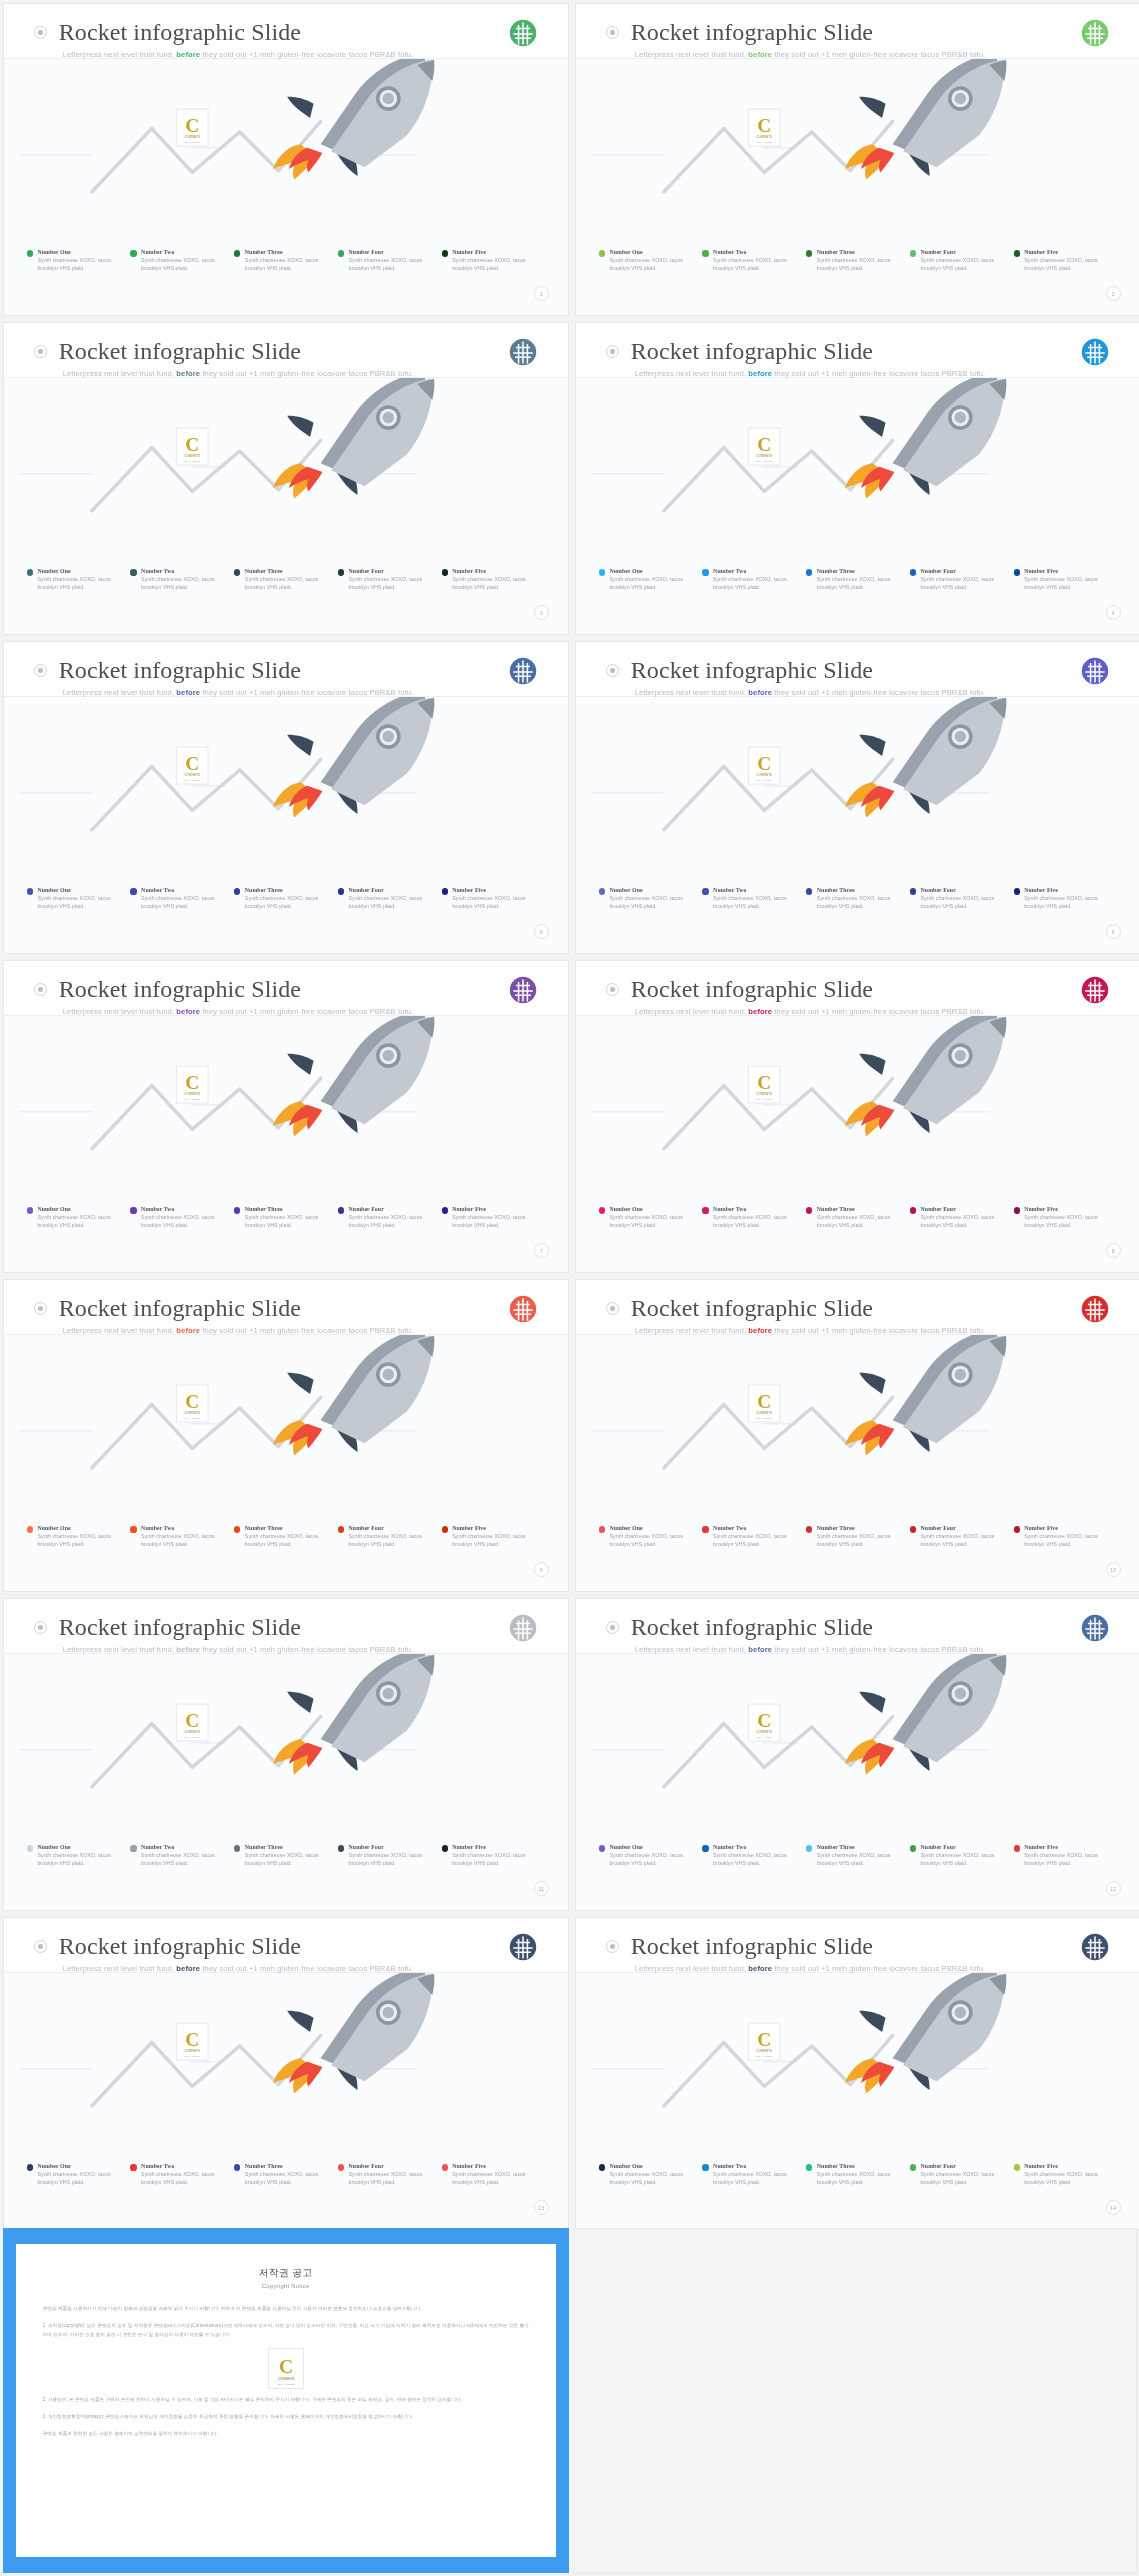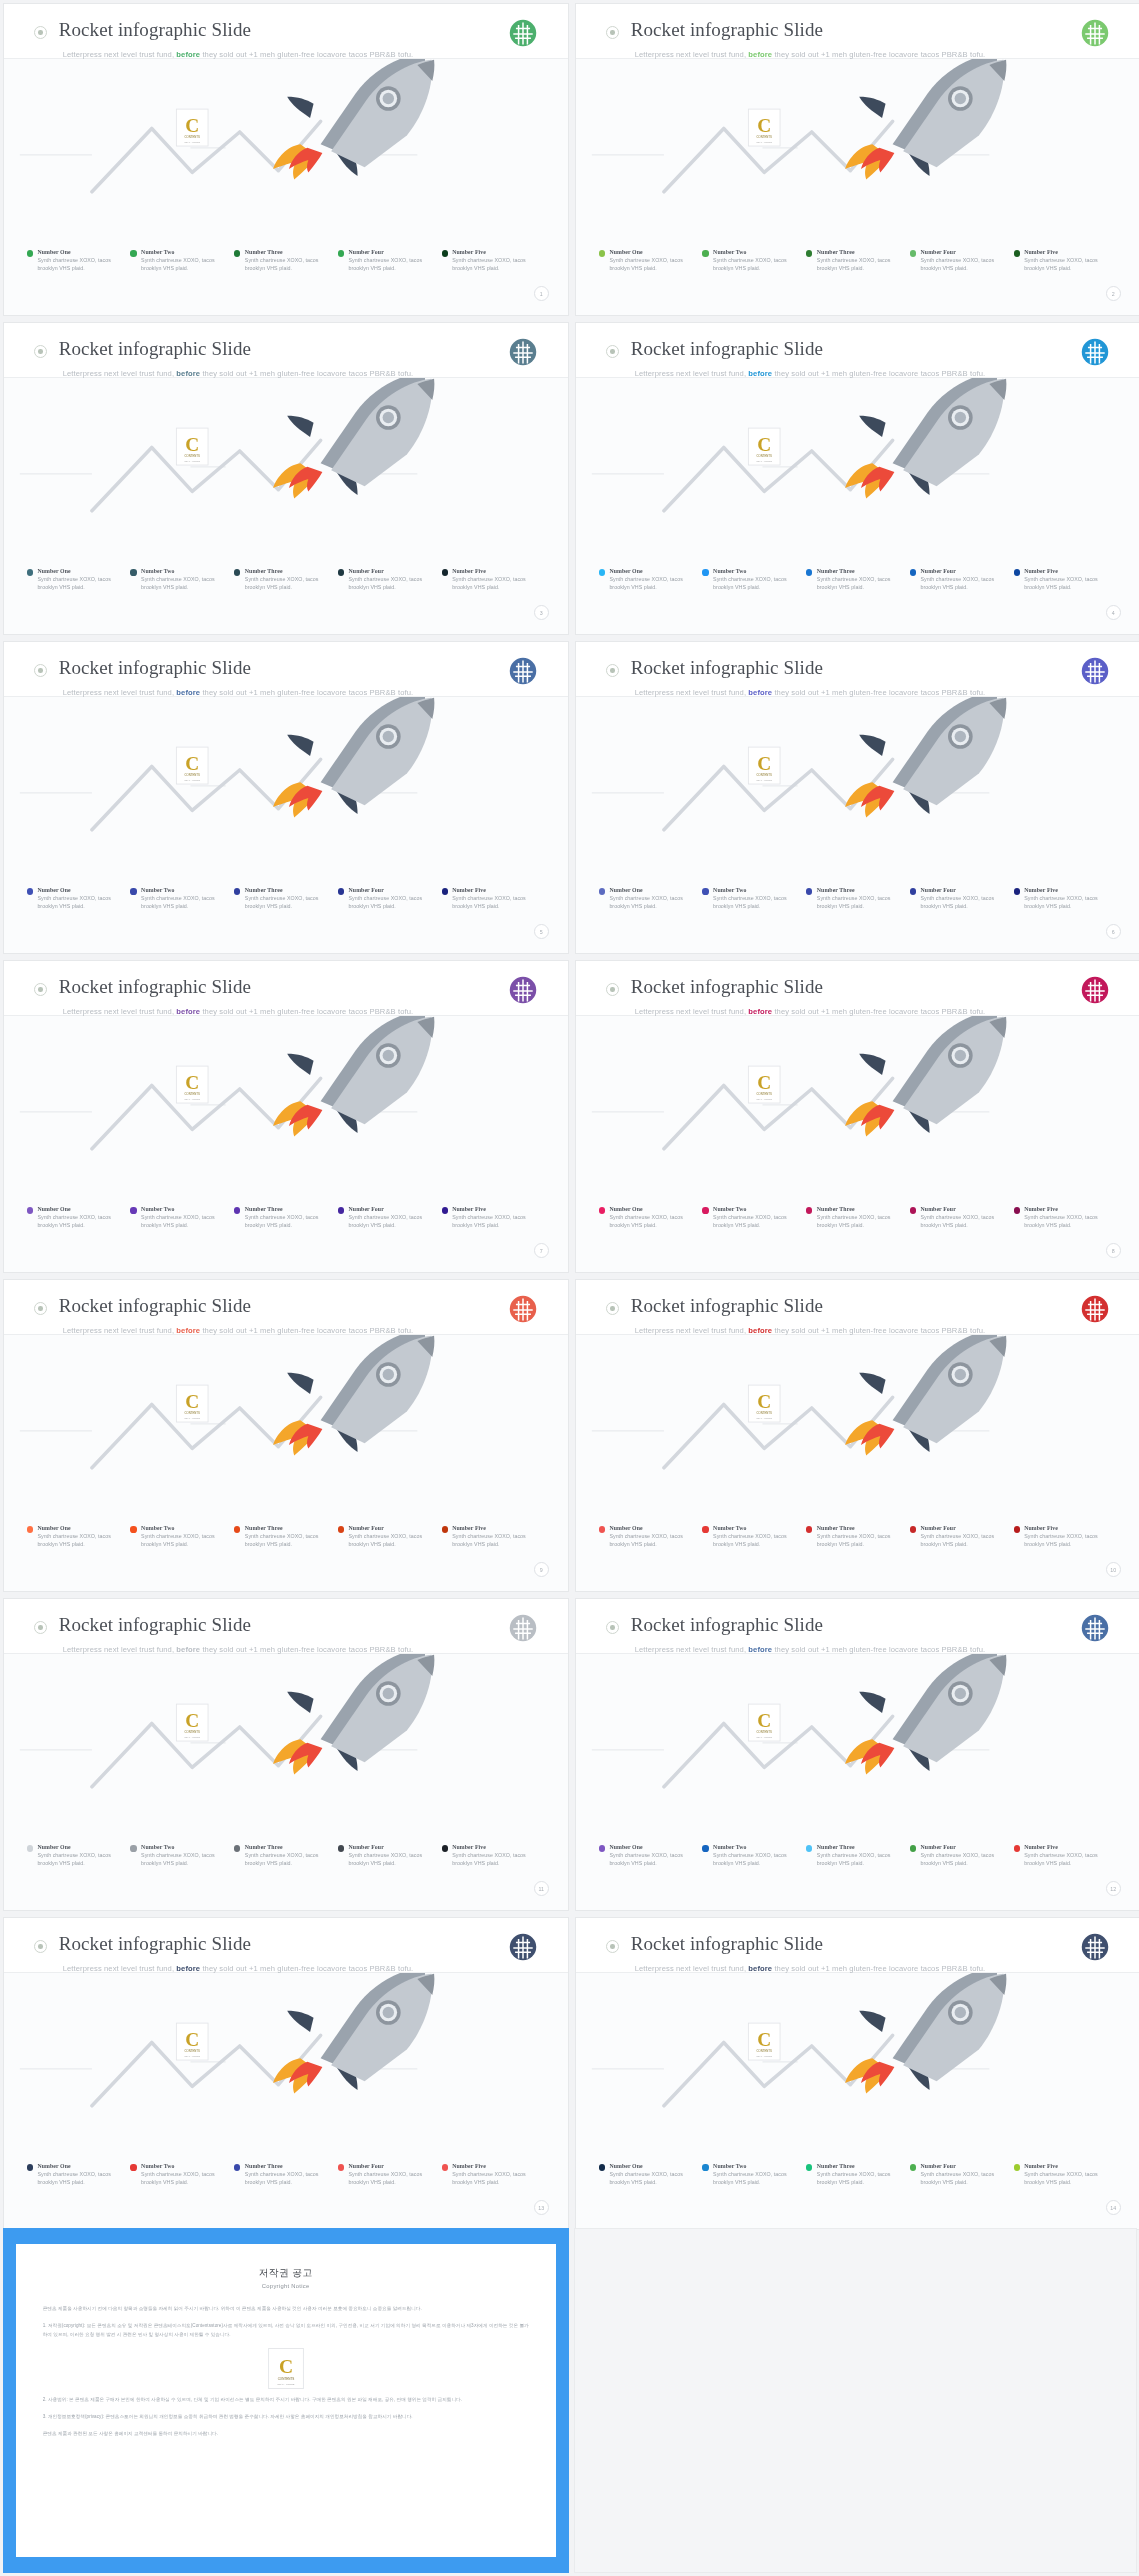--- a/index.html
+++ b/index.html
@@ -47,21 +47,21 @@
     display:flex; align-items:center; justify-content:center;
   }
   .hdr-mark i{
     display:block;width:4.5px;height:4.5px;border-radius:50%;
     background:#b8c3b8;
   }
   .slide-title{
     position:absolute;
     left:55px; top:15px;
     font-family:"Liberation Serif", serif;
-    font-size:19px;
+    font-size:24px;
     color:#4b4f56;
     letter-spacing:0.1px;
     white-space:nowrap;
   }
   .slide-sub{
     position:absolute;
     left:59px; top:46px;
     font-size:7.6px;
     color:#b7bcc2;
     white-space:nowrap;

